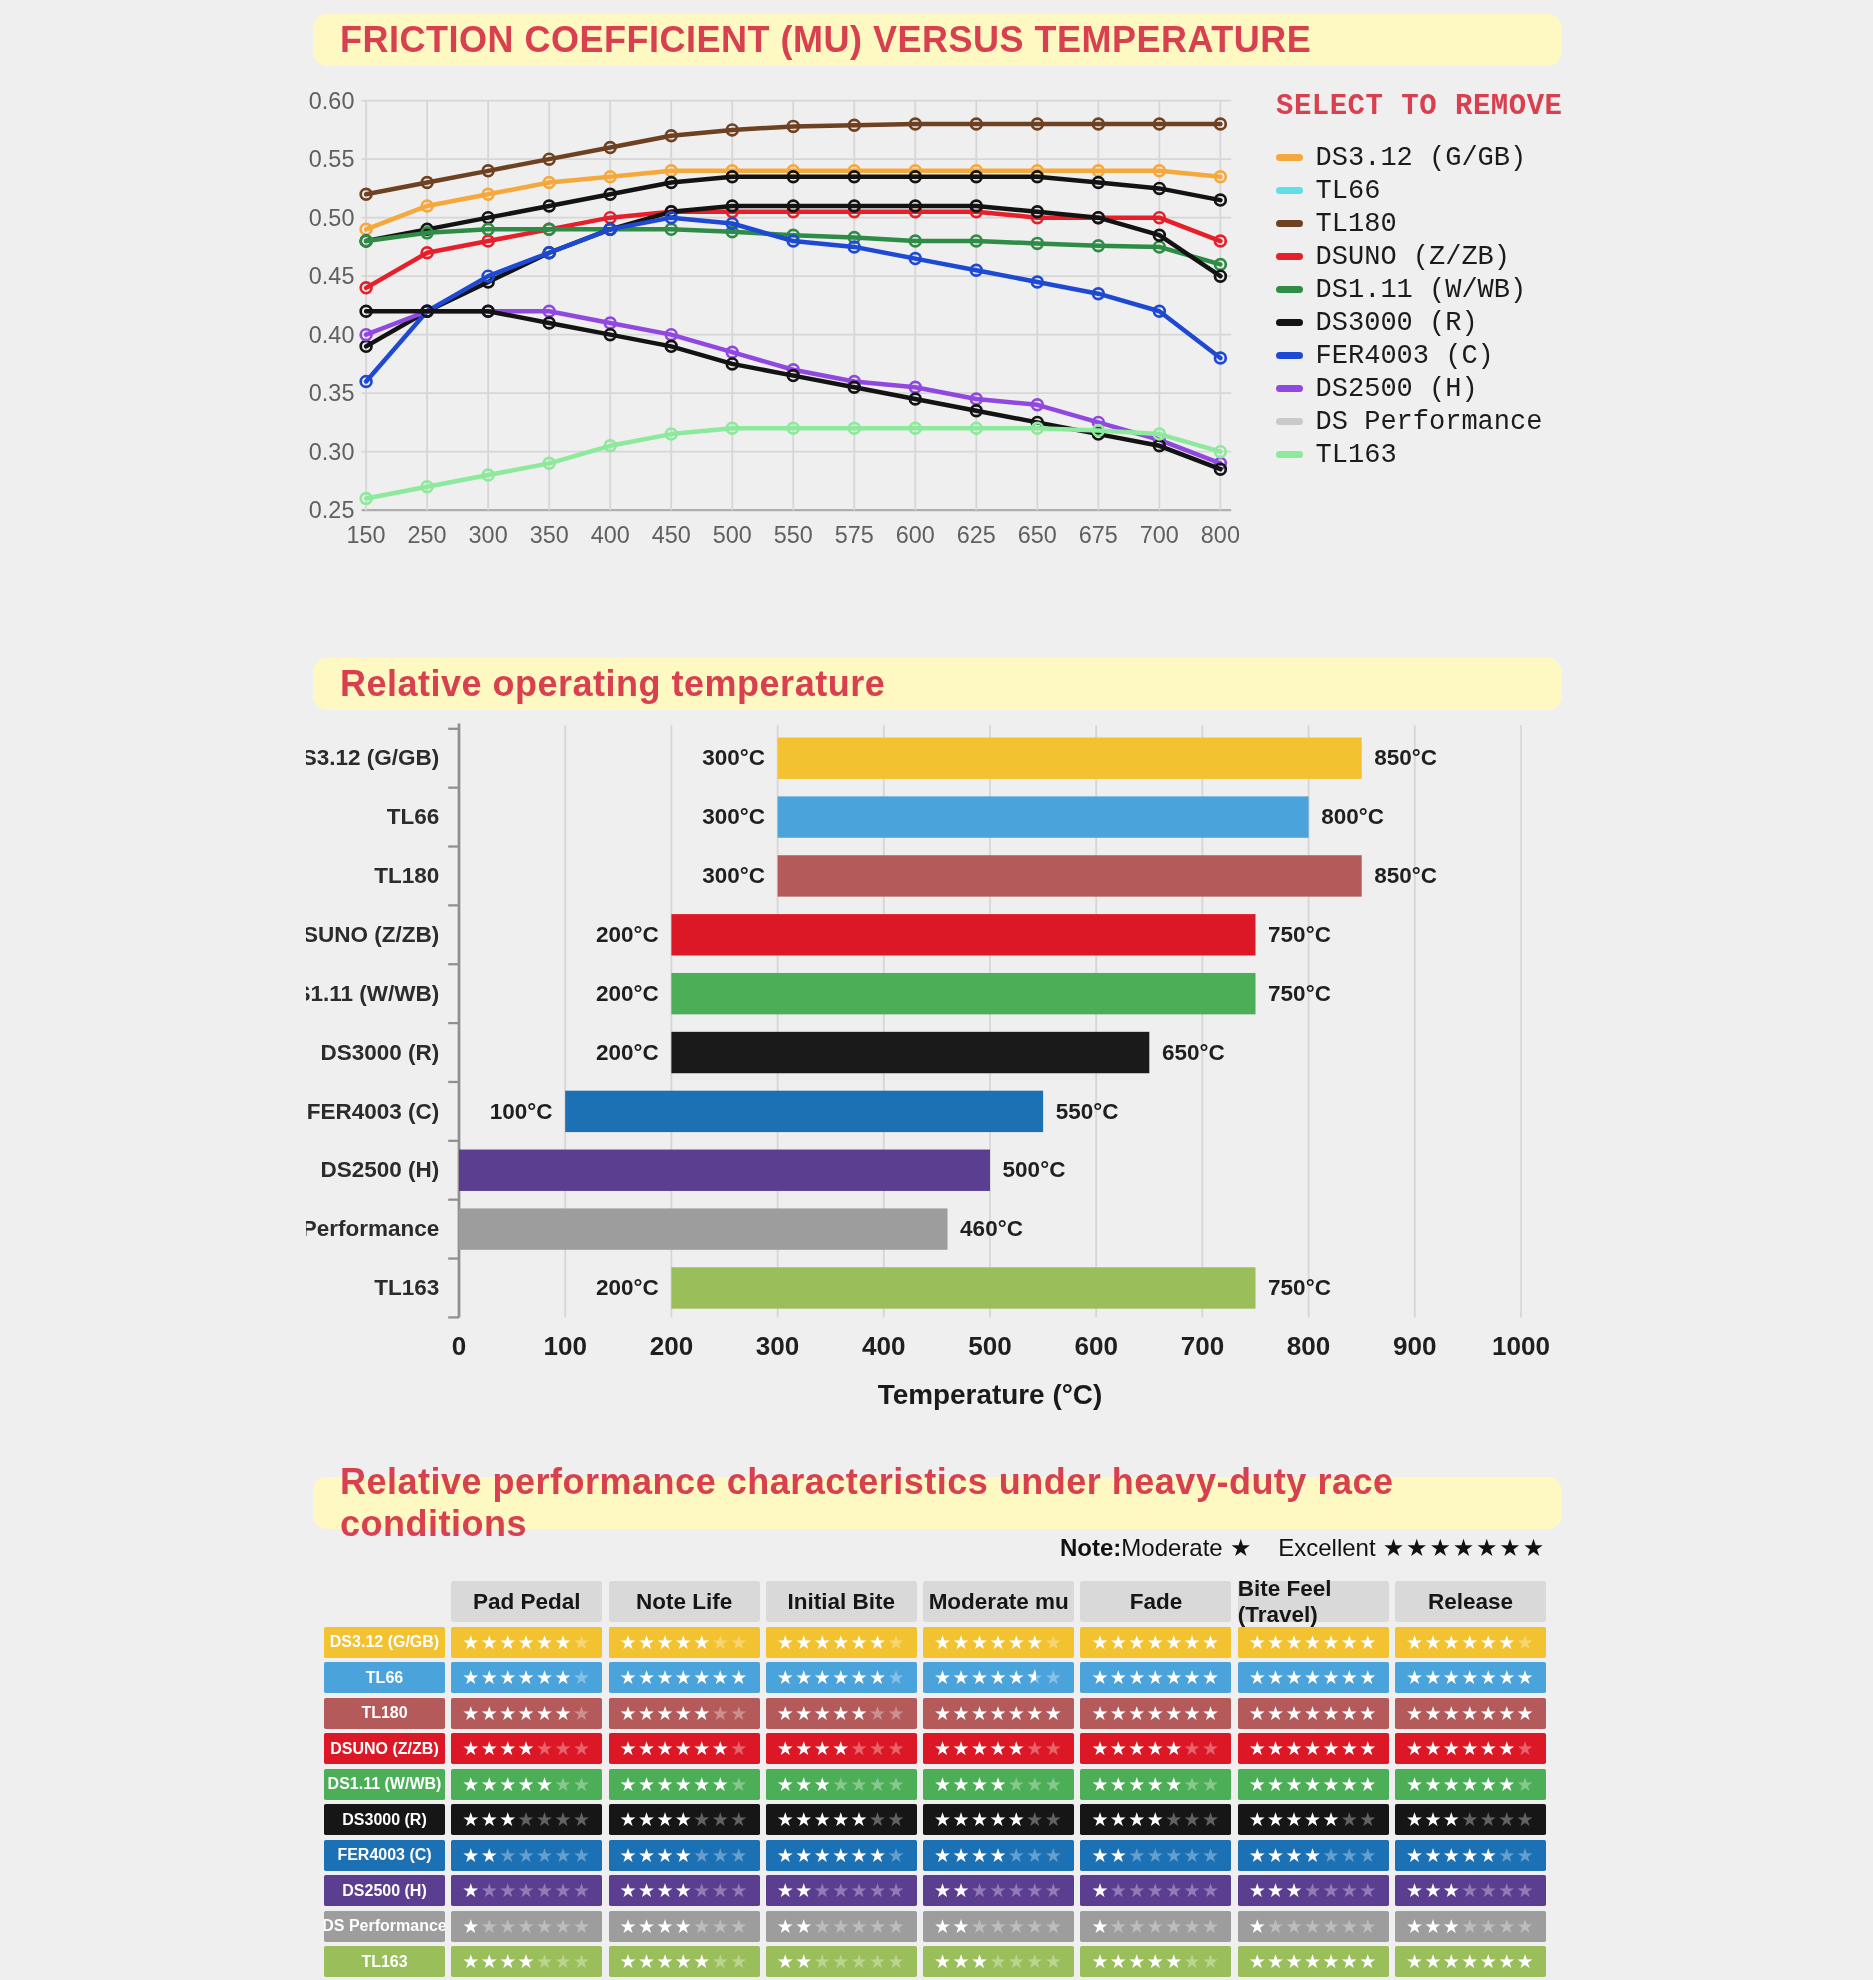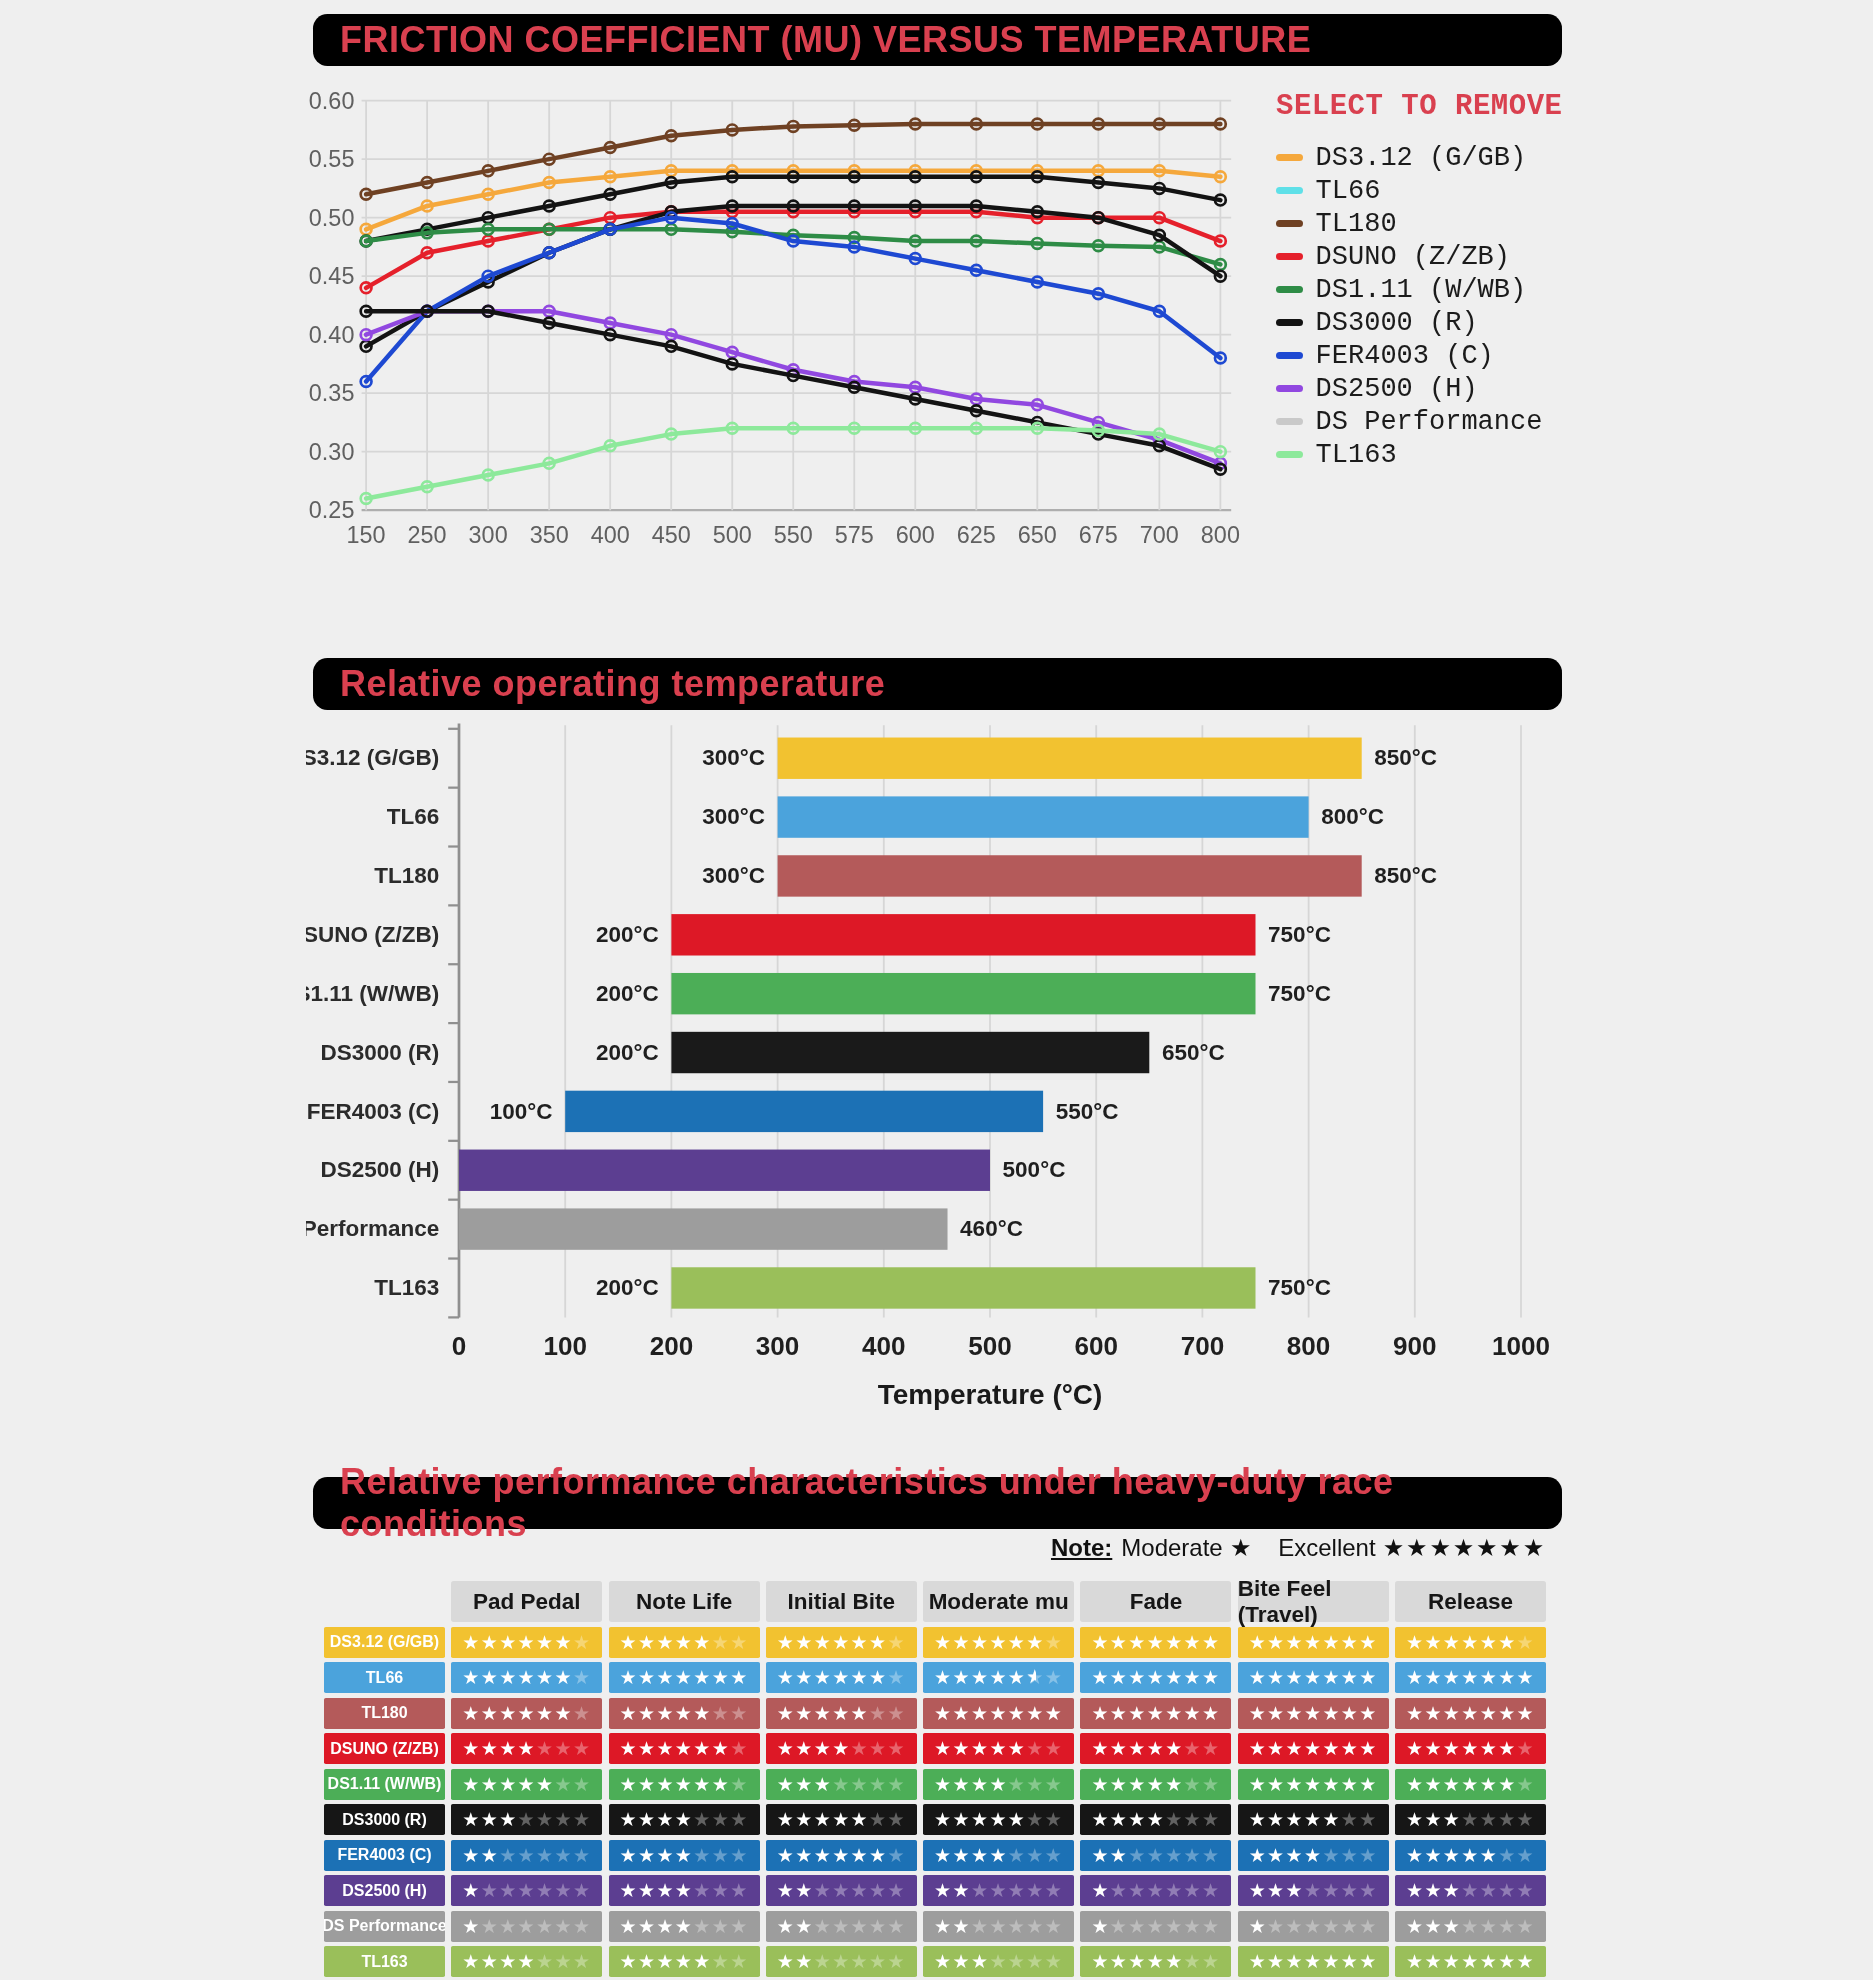--- a/index.html
+++ b/index.html
@@ -3,21 +3,21 @@
 <meta charset="utf-8">
 <style>
   html,body{margin:0;padding:0;}
   body{
     width:1874px;height:1980px;position:relative;overflow:hidden;
     background:#efefef;
     font-family:"Liberation Sans","DejaVu Sans",sans-serif;
   }
   .chip{
     position:absolute;left:313px;width:1249px;height:52px;
-    background:#000000;border-radius:14.4px;
+    background:#fef9c3;border-radius:14.4px;
     display:flex;align-items:center;padding-left:27px;box-sizing:border-box;
   }
   .chip h1{
     margin:0;font-size:36px;font-weight:bold;color:#d9404f;letter-spacing:0.5px;
   }
   #chip-friction{top:14.4px;}
   #chip-optimal{top:658px;}
   #chip-table{top:1477px;}
 
   #line-chart{position:absolute;left:286px;top:77px;}
@@ -27,21 +27,21 @@
   .legend-title{font-size:29px;font-weight:bold;color:#d9404f;letter-spacing:0.5px;margin-bottom:18px;}
   .legend ul{list-style:none;margin:0;padding:0;}
   .legend li{display:flex;align-items:center;height:33px;cursor:pointer;}
   .legend .swatch{display:inline-block;width:27px;height:6.3px;border-radius:3.6px;margin-right:12.6px;flex:0 0 auto;}
   .legend .lbl{font-size:27px;font-weight:500;color:#1b1b1b;}
 
   .note-line{
     position:absolute;left:324px;top:1534px;width:1222px;text-align:right;
     font-size:24px;color:#111;font-weight:500;
   }
-  .note-line b{font-weight:bold;margin-right:9px;text-decoration:underline;}
+  .note-line b{font-weight:bold;}
   .note-line .seg{margin-left:25px;}
   .note-line .nstars{letter-spacing:1.8px;margin-left:7.2px;font-weight:normal;}
 
   #ratings-table{
     position:absolute;left:324px;top:1581px;width:1222px;
     display:grid;grid-template-columns:121px repeat(7,1fr);
     column-gap:6.3px;row-gap:4.5px;
   }
   .hdr-cell{
     background:#d9d9d9;height:41px;border-radius:2.7px;

